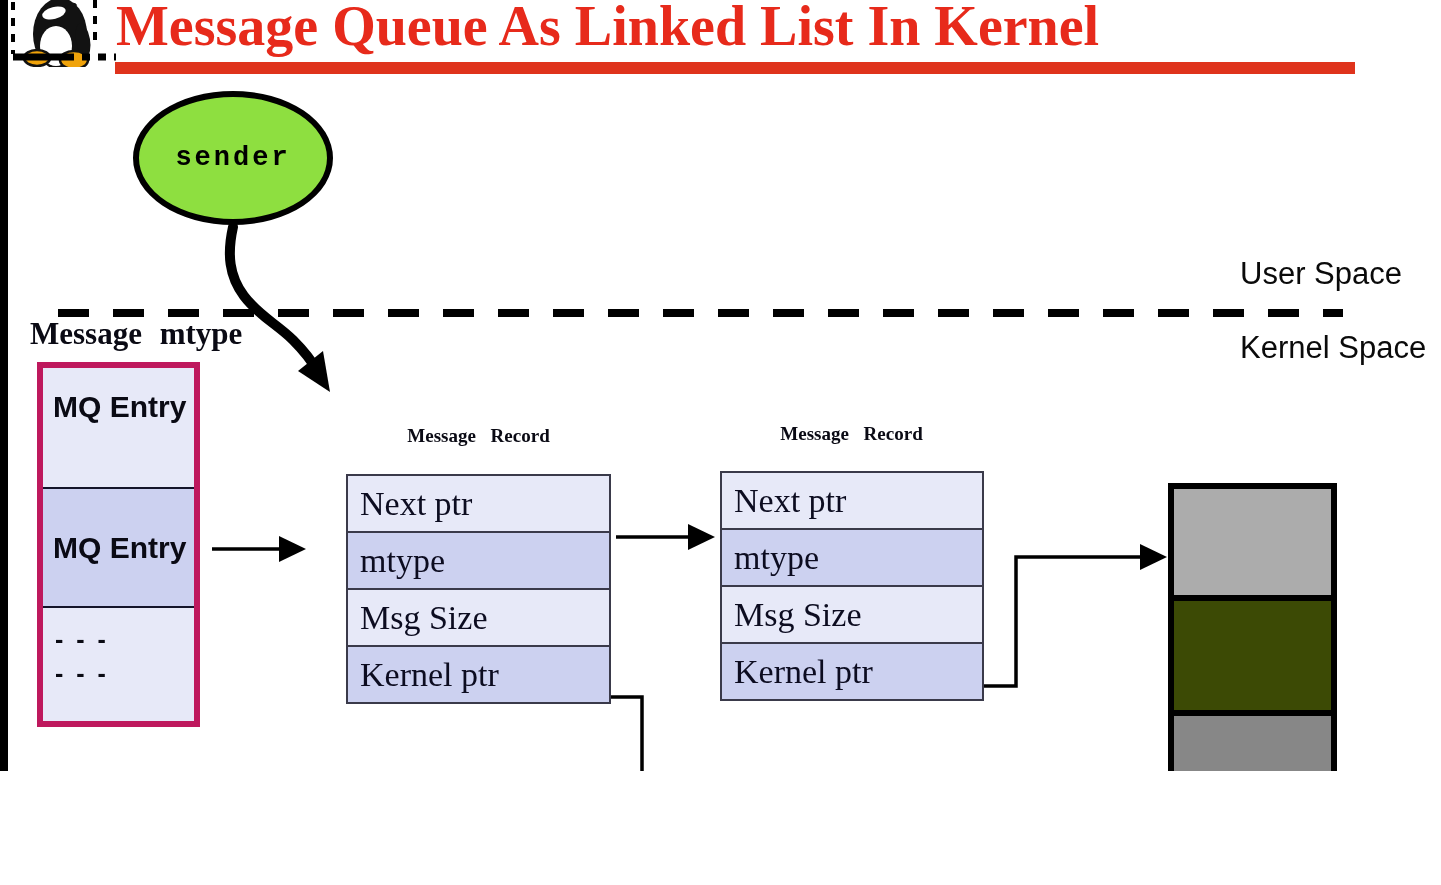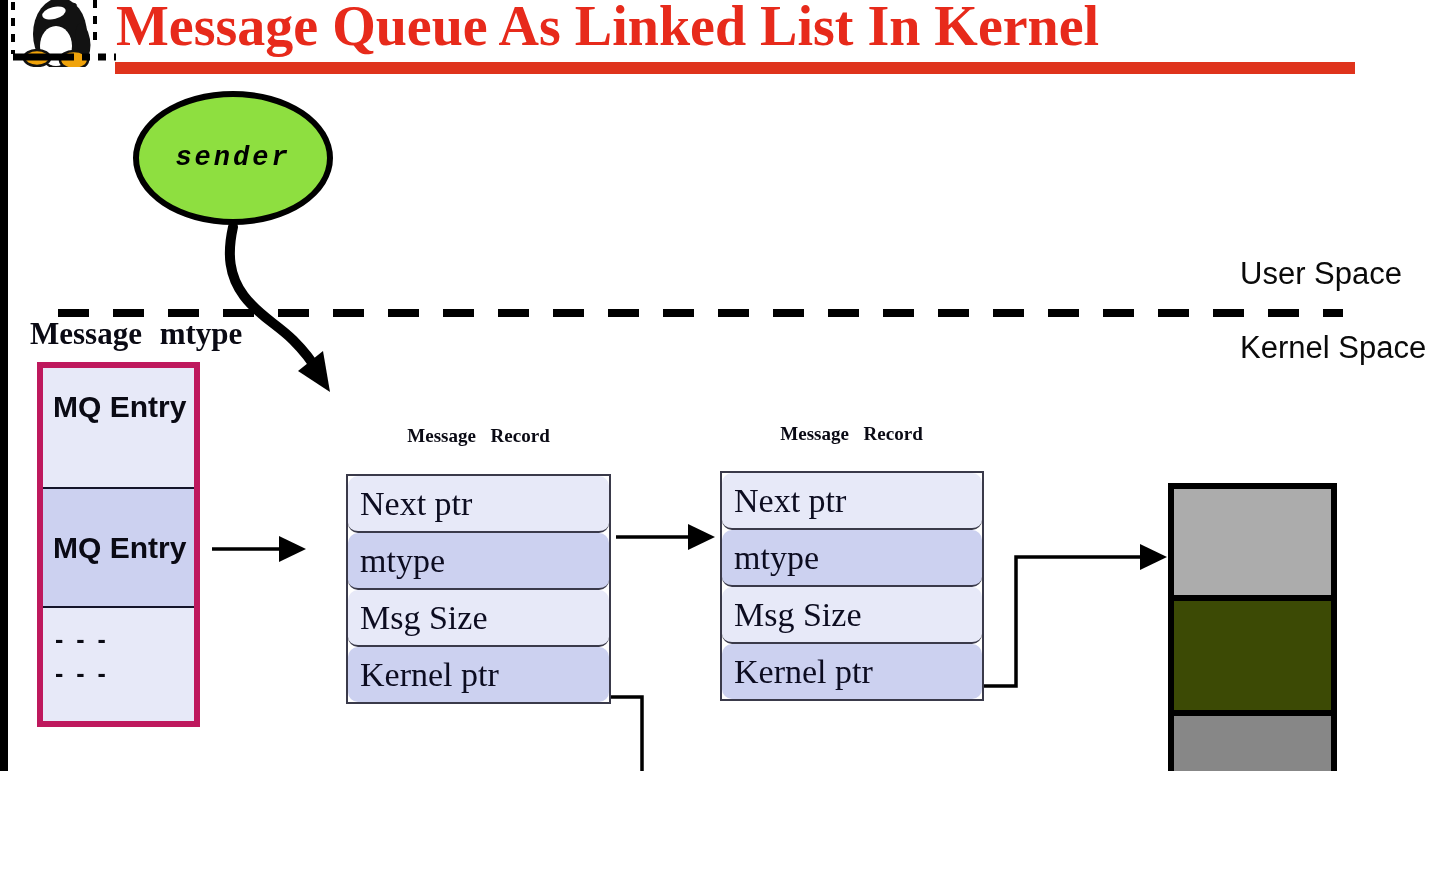--- a/index.html
+++ b/index.html
@@ -18,21 +18,21 @@
     font-family:"Liberation Serif", serif; font-weight:bold; font-size:56px;
     line-height:66px; letter-spacing:0px; white-space:nowrap;
   }
   .title-underline { position:absolute; left:115px; top:62px; width:1240px; height:12px; }
 
   .sender-node {
     position:absolute; left:133px; top:91px; width:200px; height:134px;
     border:6px solid #000; border-radius:50%;
     display:flex; align-items:center; justify-content:center;
     font-family:"Liberation Mono", monospace; font-weight:bold; font-size:27px;
-    letter-spacing:3px; color:#000;font-style:italic;
+    letter-spacing:3px; color:#000;
   }
 
   .space-label { position:absolute; font-size:31px; color:#0a0a0a; white-space:nowrap; }
   .user-space { left:1240px; top:256px; }
   .kernel-space { left:1240px; top:330px; }
 
   .section-label {
     position:absolute; font-family:"Liberation Serif", serif; font-weight:bold;
     color:#0a0a14; white-space:nowrap;
   }
@@ -51,21 +51,21 @@
   .mq-cell-2 { height:119px; border-bottom:2px solid #14142a; display:flex; align-items:center; padding-left:10px; }
   .mq-cell-3 { flex:1; padding:14px 0 0 12px; font-size:25px; line-height:34px; letter-spacing:3px; }
 
   .record-table {
     position:absolute; display:flex; flex-direction:column;
     border:2px solid #3a3a4a;
     font-family:"Liberation Serif", serif; font-size:34px; color:#0c0c20;
   }
   .record-table.r1 { left:346px; top:474px; width:265px; height:230px; }
   .record-table.r2 { left:720px; top:471px; width:264px; height:230px; }
-  .record-row { flex:1; display:flex; align-items:center; padding-left:12px; border-bottom:2px solid #3a3a4a;border-radius:10px; }
+  .record-row { flex:1; display:flex; align-items:center; padding-left:12px; border-bottom:2px solid #3a3a4a; }
   .record-row:last-child { border-bottom:none; }
 
   .kernel-blocks {
     position:absolute; left:1168px; top:483px; width:169px; height:368px;
     border:6px solid #000; display:flex; flex-direction:column;
   }
   .kblock-1 { height:112px; border-bottom:6px solid #000; }
   .kblock-2 { height:115px; border-bottom:6px solid #000; }
   .kblock-3 { flex:1; }
 

